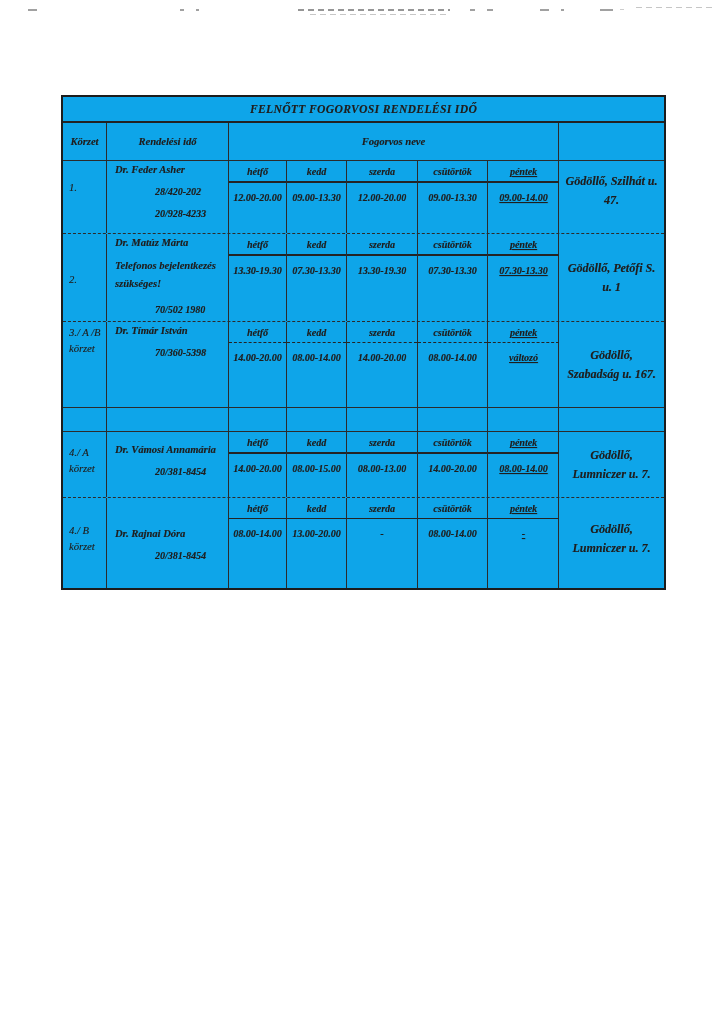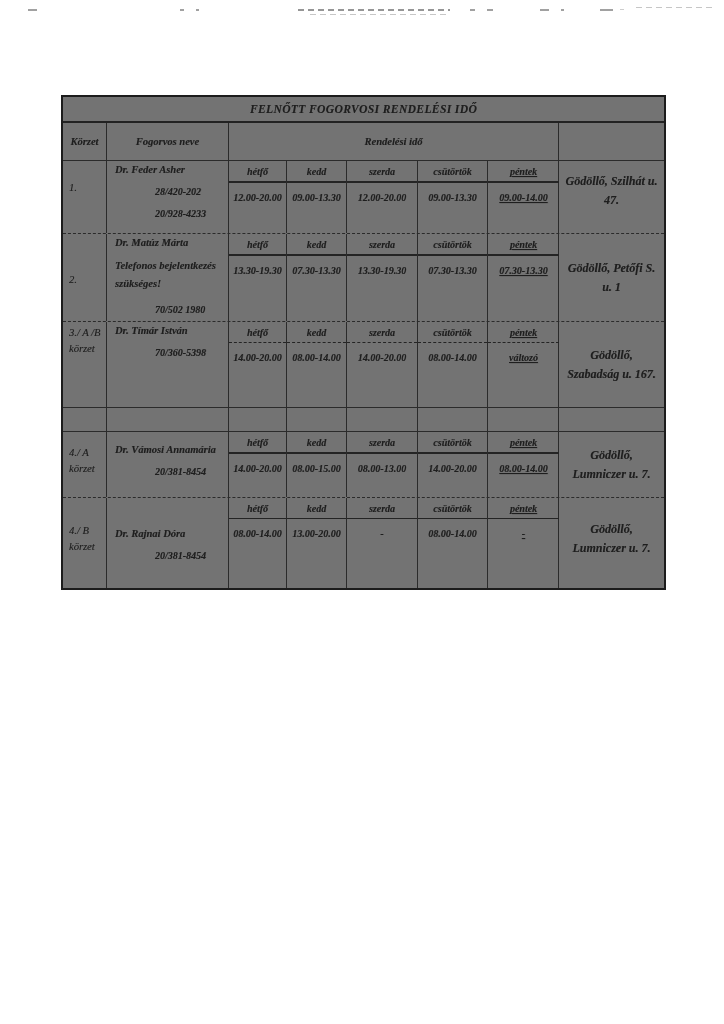--- a/index.html
+++ b/index.html
@@ -7,21 +7,21 @@
     width:724px;height:1024px;position:relative;background:#ffffff;
     font-family:"Liberation Serif",serif;color:#1e1e1e;overflow:hidden;
   }
   
   .noise i{position:absolute;top:9px;height:2px;background:#6f6f6f;opacity:.65;display:block;}
   .noise i.dashes{background:repeating-linear-gradient(90deg,#5d5d5d 0 6px,transparent 6px 10px);}
   .noise i.faint{opacity:.35;height:1px;}
   
   .doc-table{
     position:absolute;left:61px;top:95px;width:601px;
-    border:2px solid #1c1c1c;background:#737373;
+    border:2px solid #1c1c1c;background:#0ea5e9;
     text-shadow:0.3px 0.3px 0.6px rgba(40,40,40,0.45);
   }
   .cell{box-sizing:border-box;}
   .title-row{
     height:26px;border-bottom:2px solid #222;display:flex;align-items:center;justify-content:center;
   }
   .title-row span{
     font-weight:bold;font-style:italic;font-size:11.5px;letter-spacing:.4px;
   }
   .hdr-row{display:grid;grid-template-columns:44px 122px 330px 105px;height:37px;border-bottom:1px solid #2b2b2b;}
@@ -83,22 +83,22 @@
 </div>
 
 <div class="doc-table">
 
   <div class="title-row cell">
     <span>FELNŐTT FOGORVOSI RENDELÉSI IDŐ</span>
   </div>
 
   <div class="hdr-row">
     <div class="hdr-cell cell">Körzet</div>
+    <div class="hdr-cell cell">Rendelési idő</div>
     <div class="hdr-cell cell">Fogorvos neve</div>
-    <div class="hdr-cell cell">Rendelési idő</div>
     <div class="hdr-cell cell"></div>
   </div>
 
   <div class="row r1 dashed">
     <div class="c-korzet cell">
       <span class="dline">1.</span>
     </div>
     <div class="c-name cell">
       <span class="dline">Dr. Feder Asher</span>
       <span class="phone">28/420-202</span>

